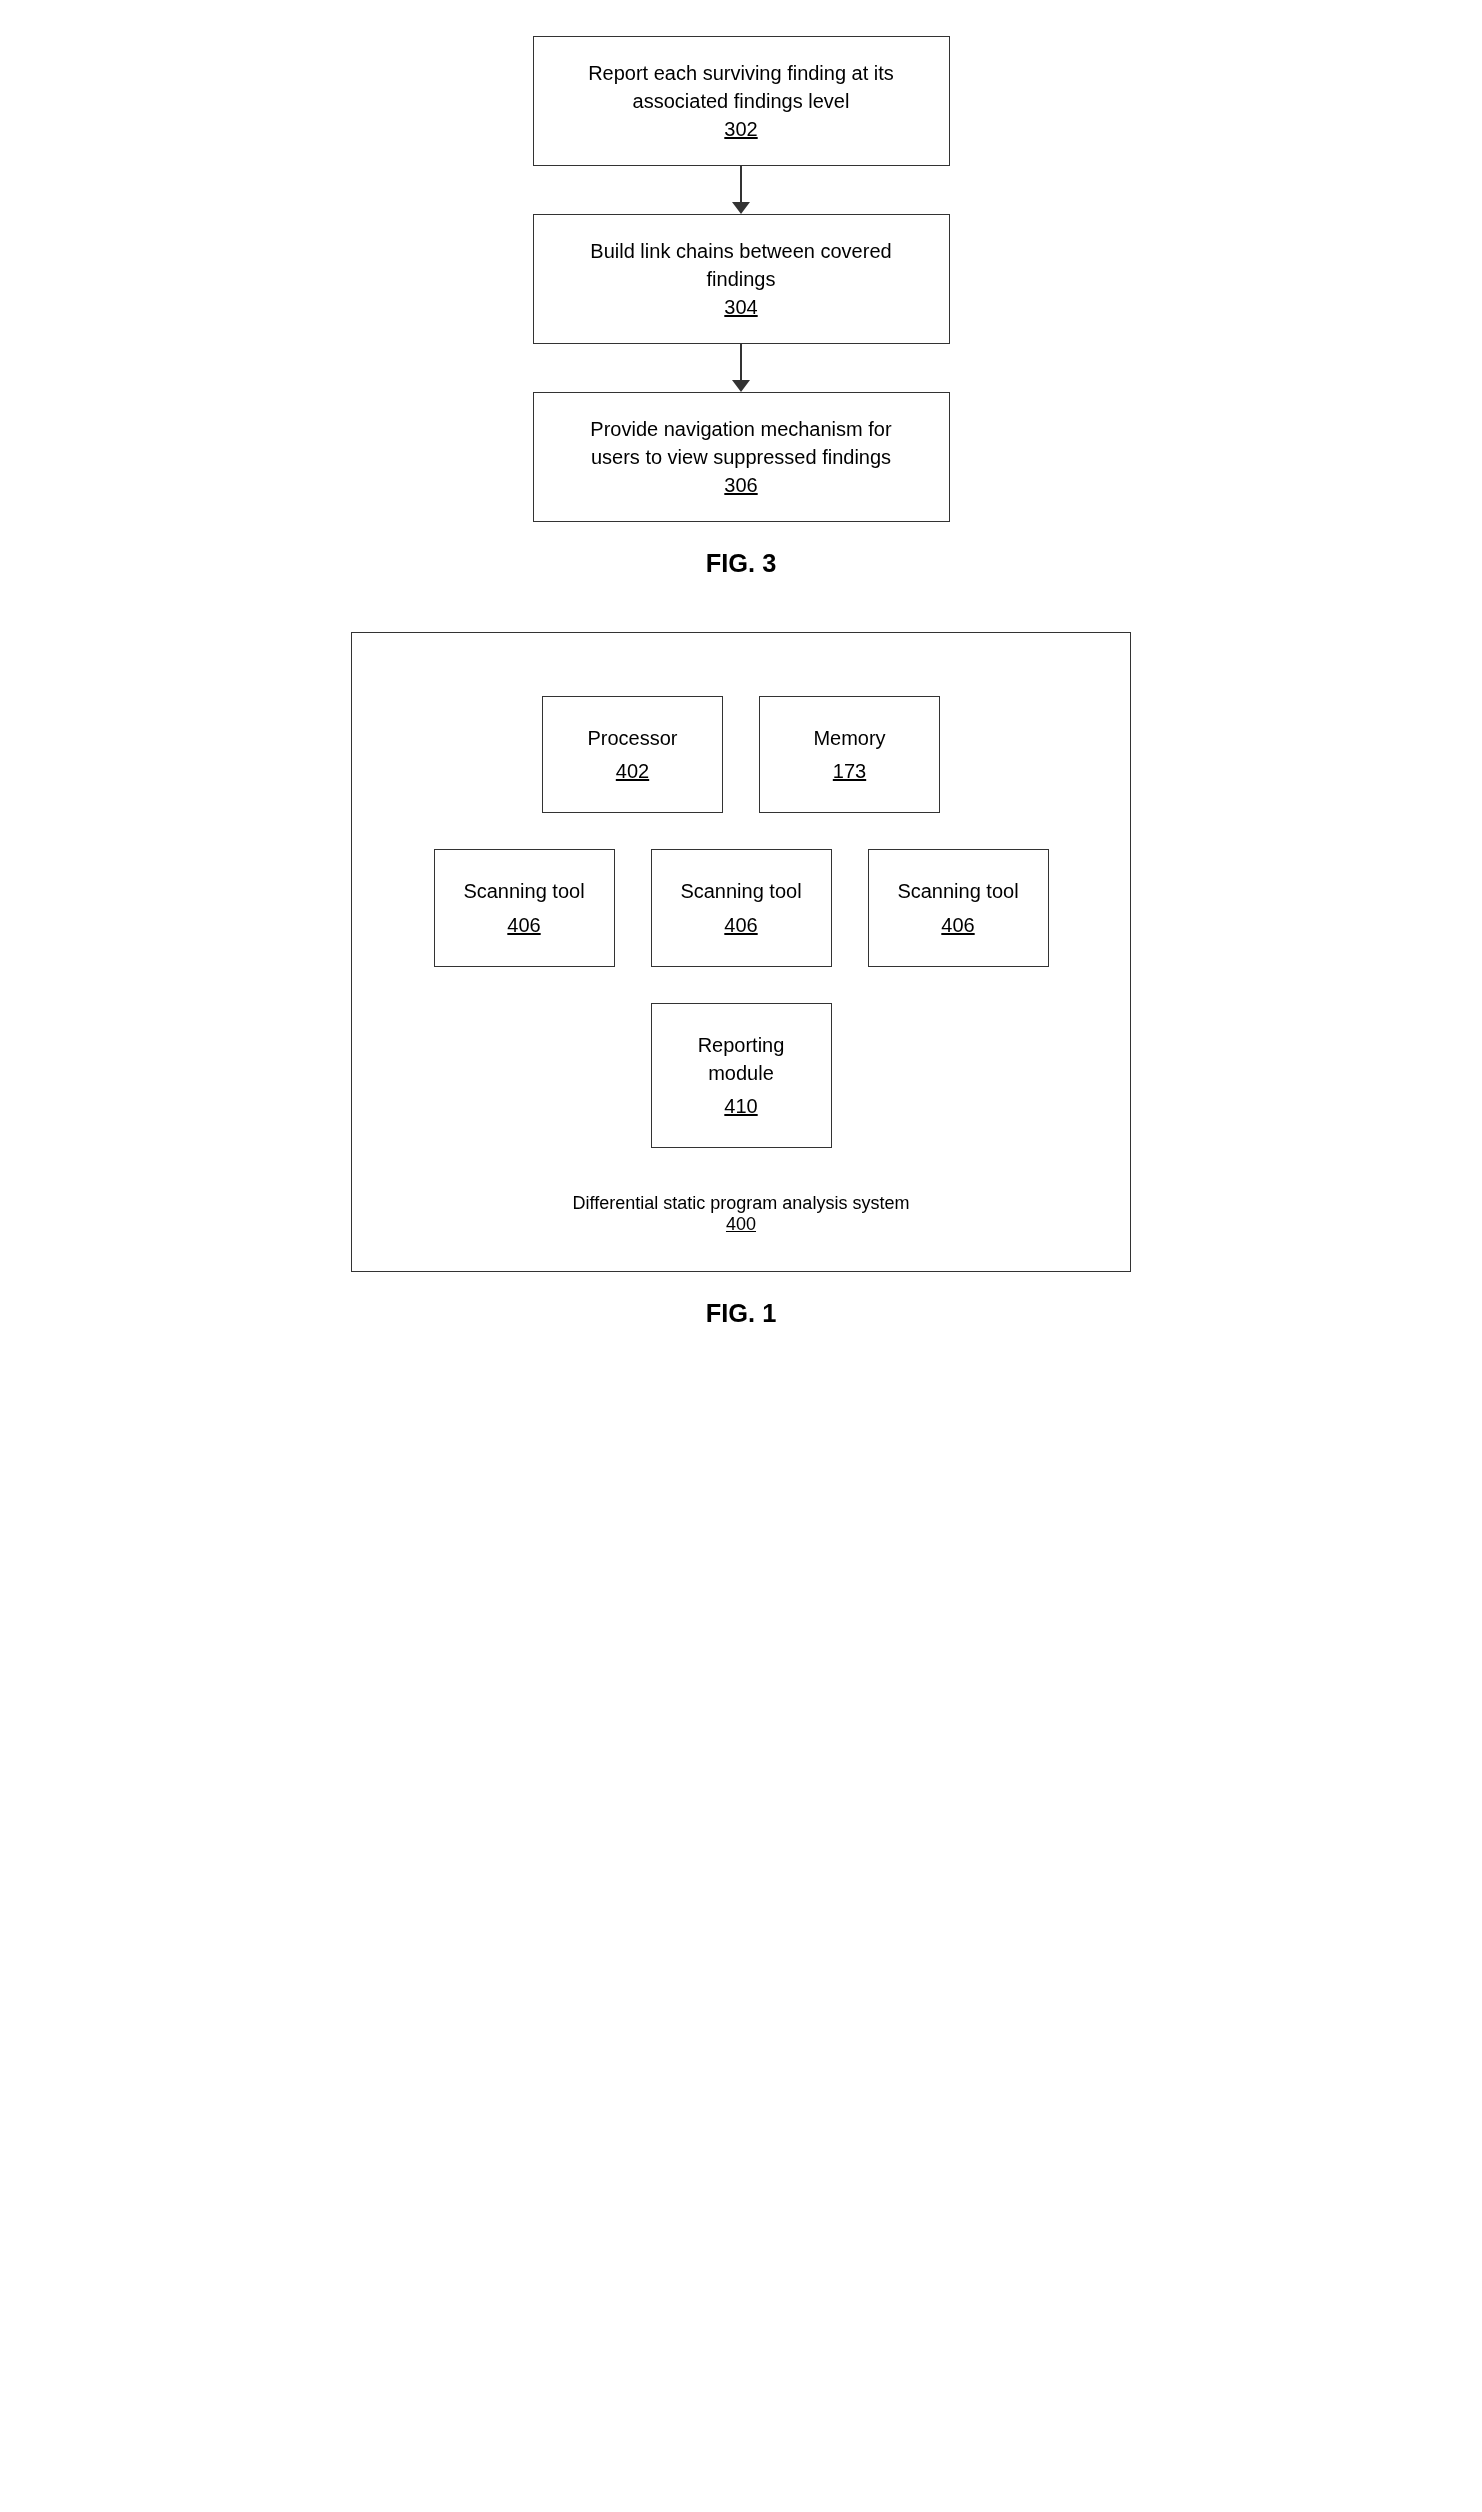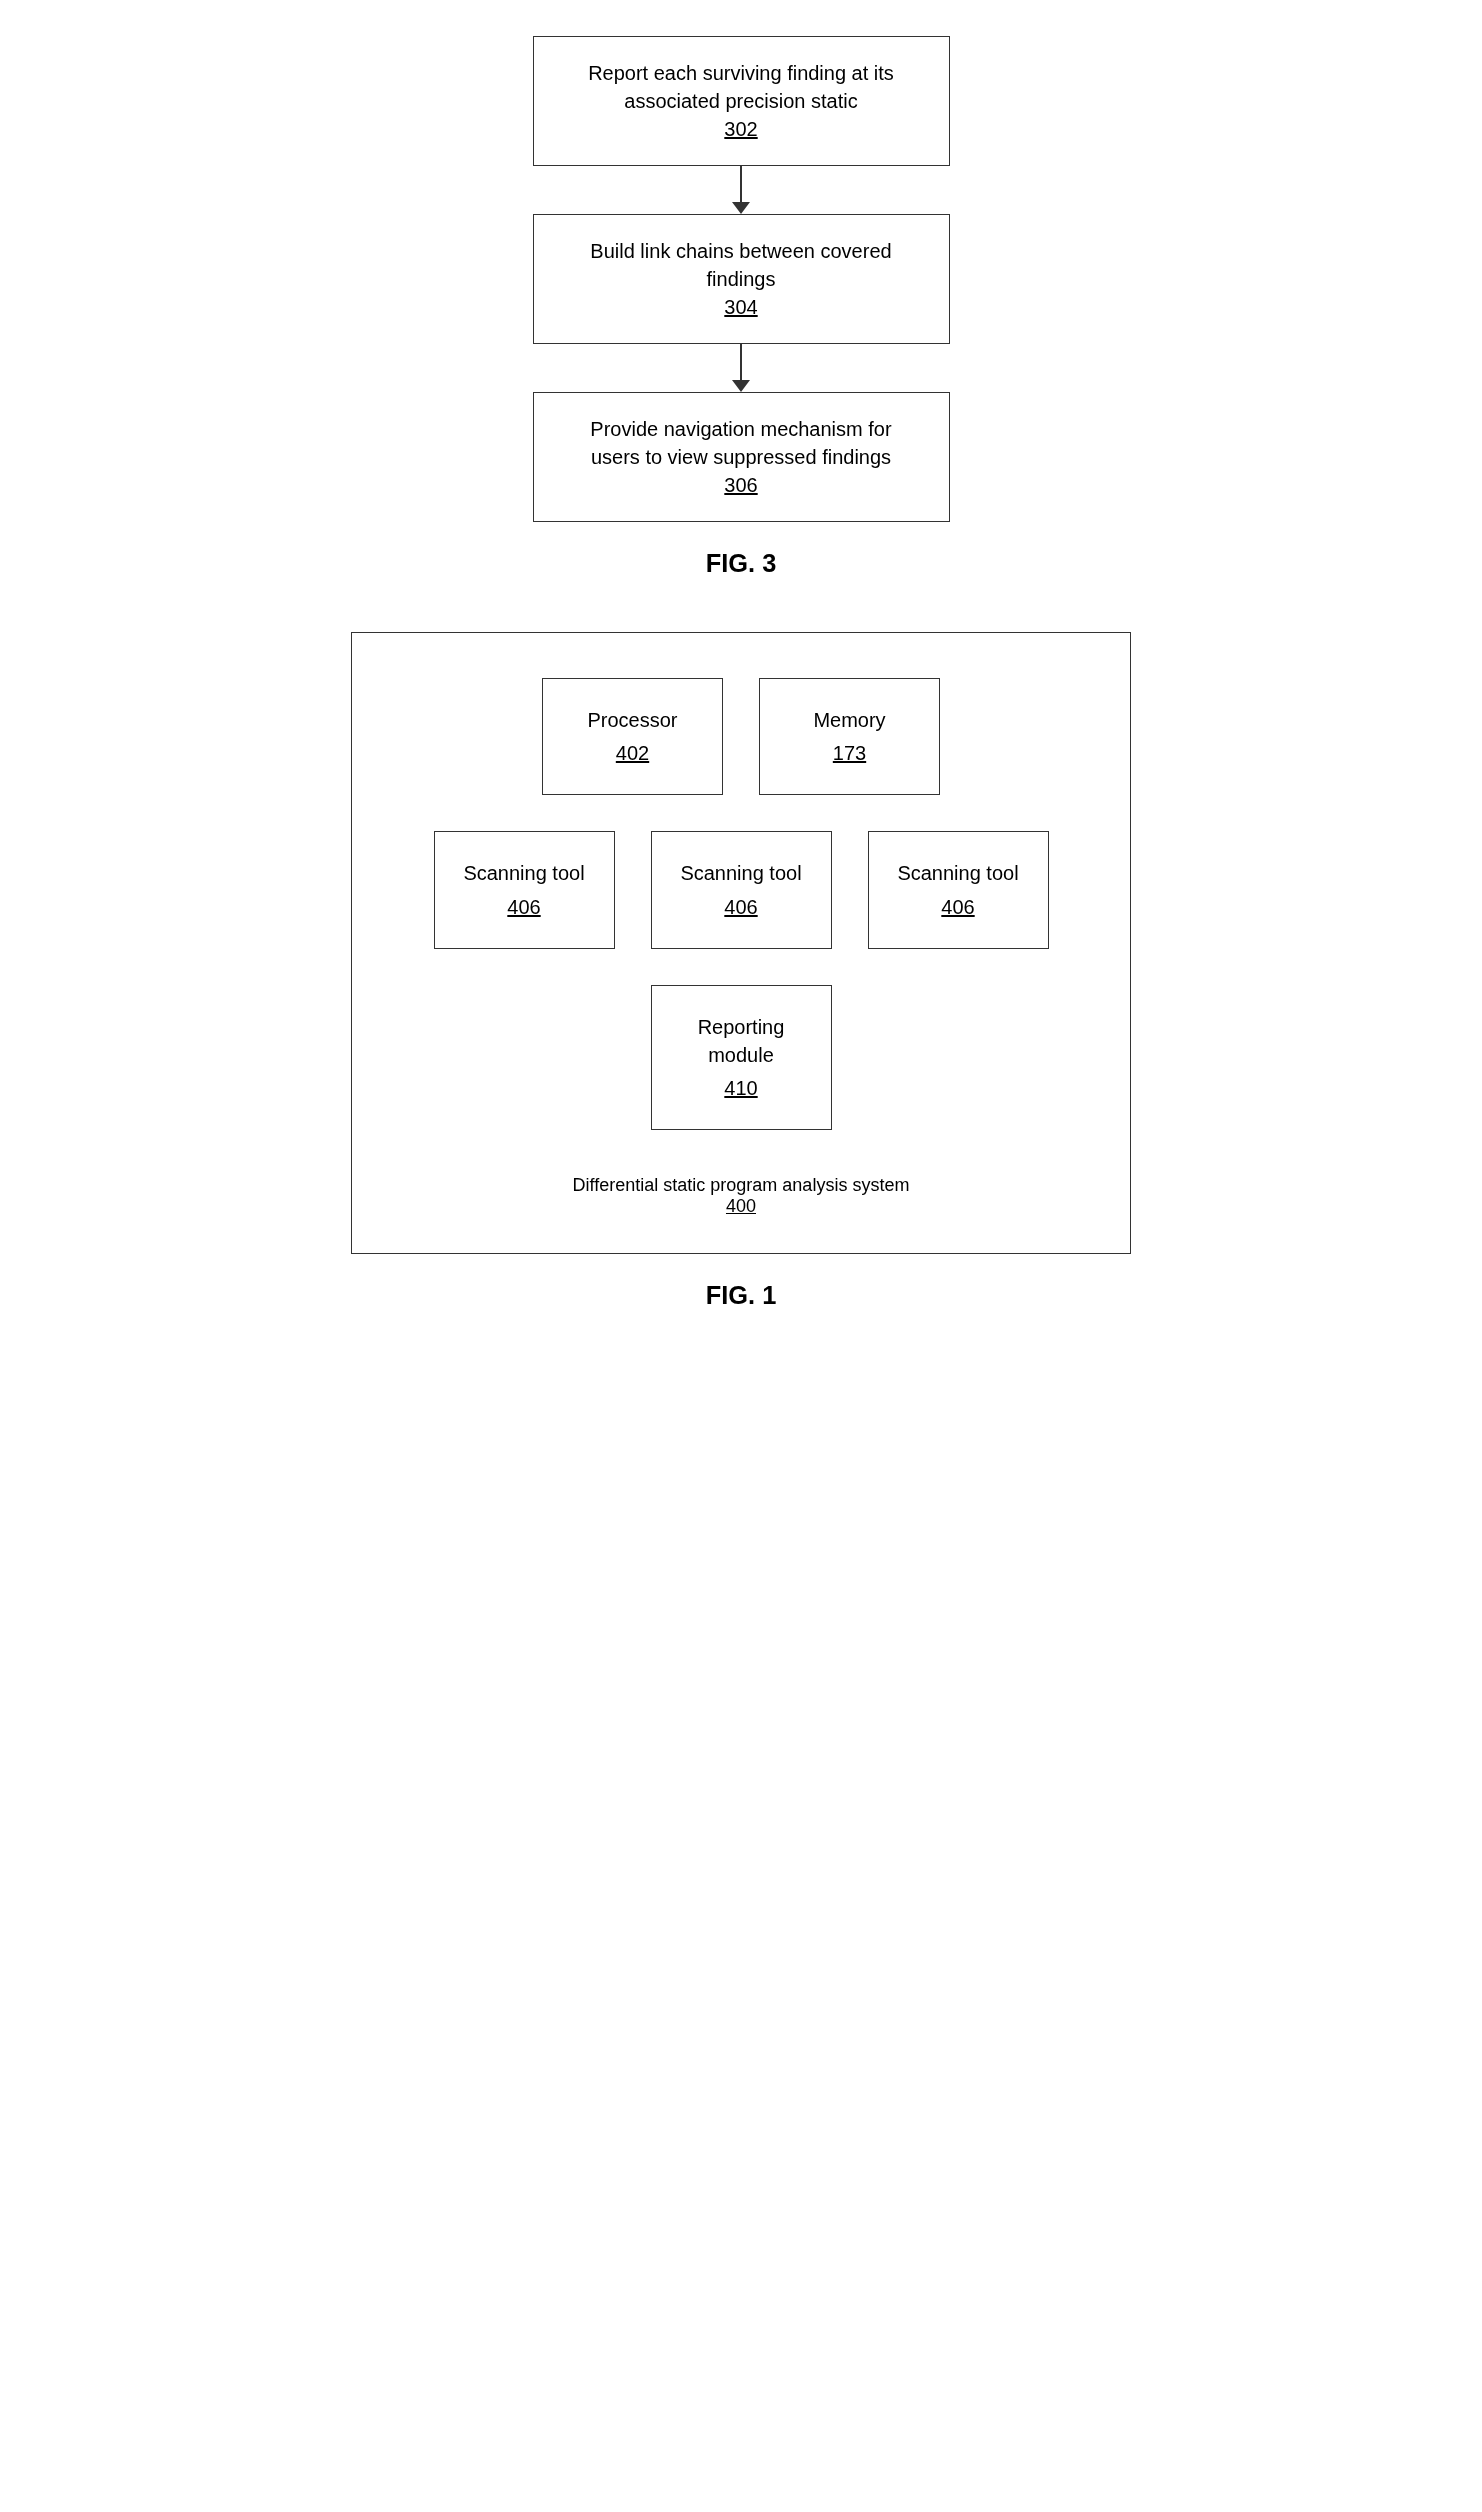--- a/index.html
+++ b/index.html
@@ -78,21 +78,21 @@
     .fig4-container {
       display: flex;
       flex-direction: column;
       align-items: center;
       width: 100%;
       margin-bottom: 36px;
     }
 
     .system-box {
       border: 1.8px solid #333;
-      padding: 45px 54px 36px 54px;
+      padding: 63px 54px 36px 54px;
       width: 780px;
       display: flex;
       flex-direction: column;
       align-items: center;
       gap: 36px;
       background: #fff;
     }
 
     .component-row {
       display: flex;
@@ -130,21 +130,21 @@
     }
   </style>
 </head>
 <body>
 
 <div class="page-container">
 
   <div class="fig3-container">
 
     <div class="flow-box">
-      <span>Report each surviving finding at its associated precision static</span>
+      <span>Report each surviving finding at its associated findings level</span>
       <span class="ref-num">302</span>
     </div>
 
     <div class="arrow-down">
       <div class="arrow-shaft"></div>
       <div class="arrow-head"></div>
     </div>
 
     <div class="flow-box">
       <span>Build link chains between covered findings</span>

